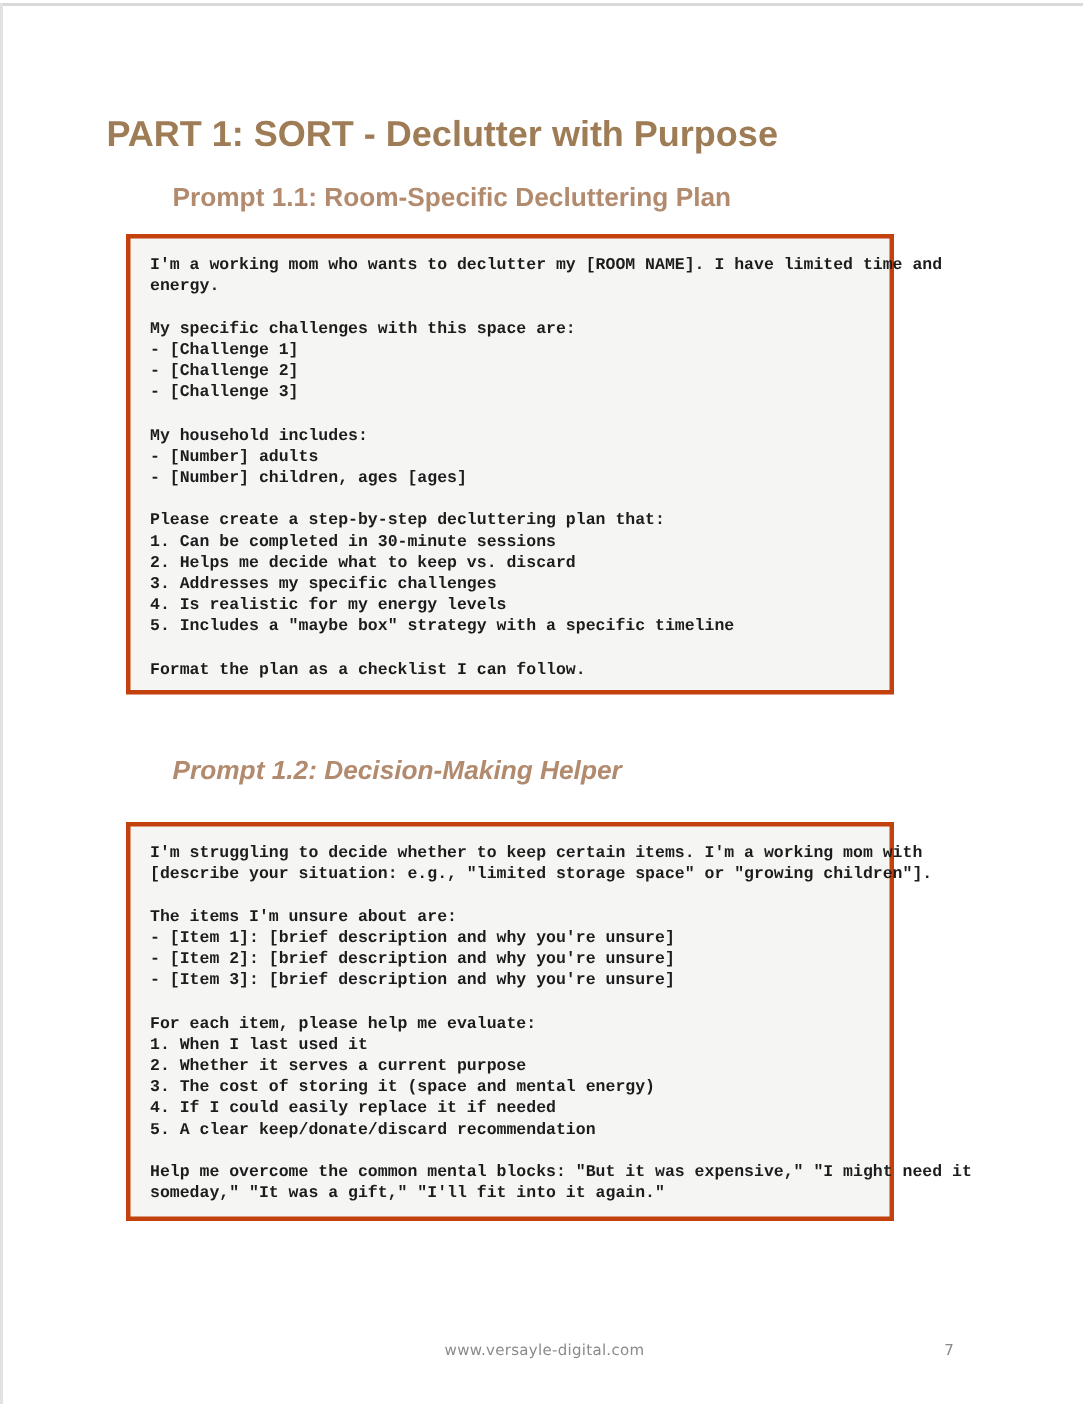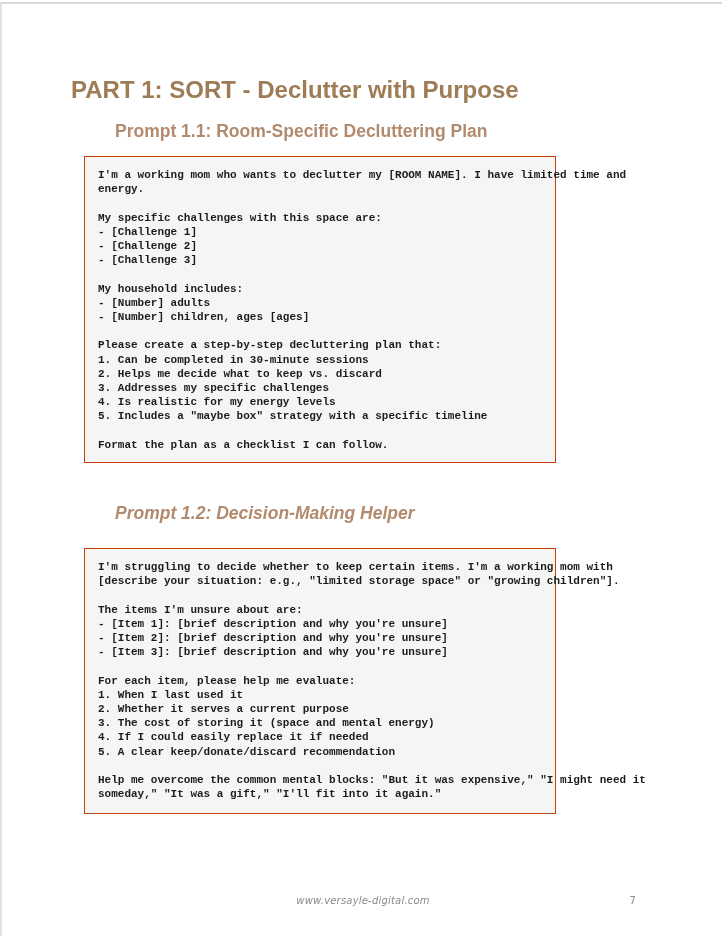--- a/index.html
+++ b/index.html
@@ -36,23 +36,23 @@
     left: 71px;
     font: 700 17.5px/1.2 "Liberation Sans", sans-serif;
     color: #b28a6d;
     margin-left: 44px;
   }
   .h2-1 { top: 121px; }
   .h2-2 { top: 503px; font-style: italic; }
   .prompt-box {
     position: absolute;
     left: 84px;
-    width: 472px;
+    width: 512px;
     background: #f5f5f4;
-    border: 1px solid #c2410c;
+    border: 3px solid #c2410c;
   }
   .box-1 { top: 156px; height: 307px; }
   .box-2 { top: 548px; height: 266px; }
   .prompt-text {
     margin: 0;
     padding: 11px 13px;
     font: 700 11px/14.2px "Liberation Mono", "DejaVu Sans Mono", monospace;
     color: #1c1c1c;
     white-space: pre;
   }
@@ -62,21 +62,20 @@
     top: 893px;
     height: 16px;
     font: 400 10px/16px "DejaVu Sans", sans-serif;
     color: #8a8a8a;
     letter-spacing: 0.2px;
   }
   .footer-url {
     position: absolute;
     left: 4px; right: 0;
     text-align: center;
-    font-style: italic;
   }
   .footer-page {
     position: absolute;
     right: 86px;
   }
 </style>
 </head>
 <body>
 
 <div class="page">

